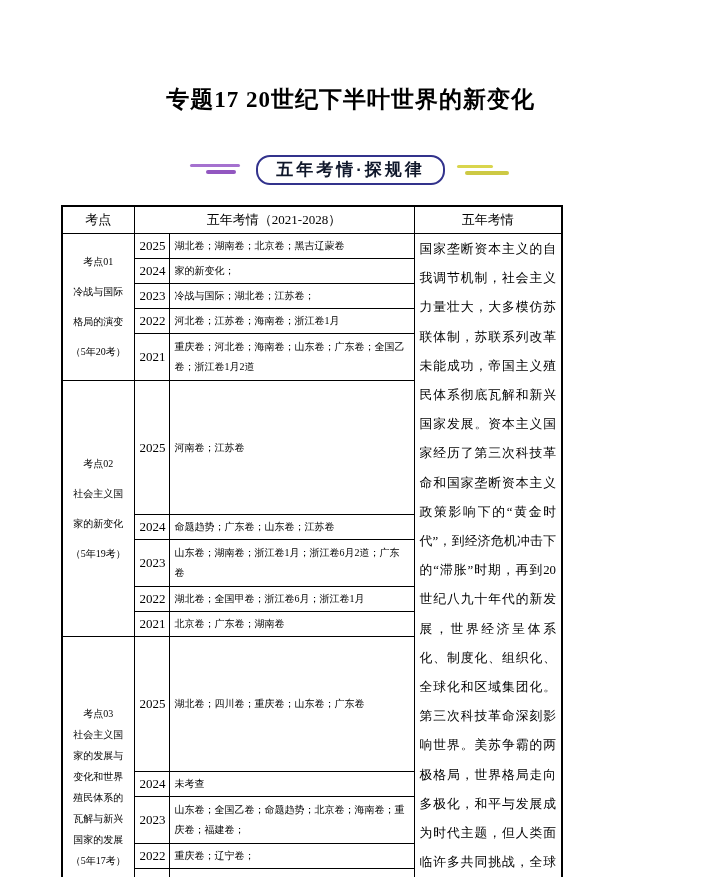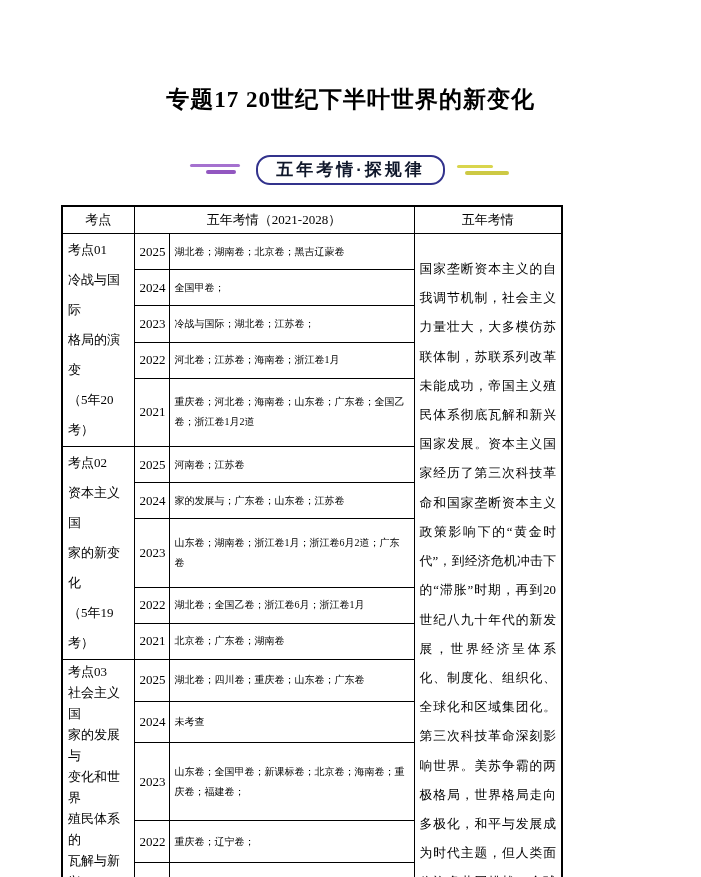--- a/index.html
+++ b/index.html
@@ -77,23 +77,23 @@
     text-align:left;
     padding:0;
     font-size:13px;
   }
   td.exams{
     text-align:left;
     line-height:20px;
     font-size:10px;
   }
   td.point{
-    text-align:left;
+    text-align:center;
     white-space:pre-line;
-    font-size:13px;
+    font-size:10px;
     line-height:30px;
     padding:0 2px;
   }
   td.point.tight{line-height:21px;}
   td.trend{
     vertical-align:top;
     text-align:justify;
     line-height:29.2px;
     font-size:12.8px;
     padding:3px 8px 0 8px;
@@ -139,54 +139,54 @@
       <td class="point" rowspan="5">考点01
 冷战与国际
 格局的演变
 （5年20考）</td>
       <td class="year">2025</td>
       <td class="exams">湖北卷；湖南卷；北京卷；黑吉辽蒙卷</td>
       <td class="trend" rowspan="15">国家垄断资本主义的自我调节机制，社会主义力量壮大，大多模仿苏联体制，苏联系列改革未能成功，帝国主义殖民体系彻底瓦解和新兴国家发展。资本主义国家经历了第三次科技革命和国家垄断资本主义政策影响下的“黄金时代”，到经济危机冲击下的“滞胀”时期，再到20世纪八九十年代的新发展，世界经济呈体系化、制度化、组织化、全球化和区域集团化。第三次科技革命深刻影响世界。美苏争霸的两极格局，世界格局走向多极化，和平与发展成为时代主题，但人类面临许多共同挑战，全球治理体系和国际秩序变革加速。</td>
     </tr>
     <tr class="r22">
       <td class="year">2024</td>
-      <td class="exams">全国甲卷；</td>
+      <td class="exams">家的新变化；</td>
     </tr>
     <tr class="r22">
       <td class="year">2023</td>
       <td class="exams">冷战与国际；湖北卷；江苏卷；</td>
     </tr>
     <tr class="r22">
       <td class="year">2022</td>
       <td class="exams">河北卷；江苏卷；海南卷；浙江卷1月</td>
     </tr>
     <tr class="r44">
       <td class="year">2021</td>
       <td class="exams">重庆卷；河北卷；海南卷；山东卷；广东卷；全国乙卷；浙江卷1月2道</td>
     </tr>
 
     <tr class="r22">
       <td class="point" rowspan="5">考点02
-资本主义国
+社会主义国
 家的新变化
 （5年19考）</td>
       <td class="year">2025</td>
       <td class="exams">河南卷；江苏卷</td>
     </tr>
     <tr class="r22">
       <td class="year">2024</td>
-      <td class="exams">家的发展与；广东卷；山东卷；江苏卷</td>
+      <td class="exams">命题趋势；广东卷；山东卷；江苏卷</td>
     </tr>
     <tr class="r44">
       <td class="year">2023</td>
       <td class="exams">山东卷；湖南卷；浙江卷1月；浙江卷6月2道；广东卷</td>
     </tr>
     <tr class="r22">
       <td class="year">2022</td>
-      <td class="exams">湖北卷；全国乙卷；浙江卷6月；浙江卷1月</td>
+      <td class="exams">湖北卷；全国甲卷；浙江卷6月；浙江卷1月</td>
     </tr>
     <tr class="r22">
       <td class="year">2021</td>
       <td class="exams">北京卷；广东卷；湖南卷</td>
     </tr>
 
     <tr class="r22">
       <td class="point tight" rowspan="5">考点03
 社会主义国
 家的发展与
@@ -197,21 +197,21 @@
 （5年17考）</td>
       <td class="year">2025</td>
       <td class="exams">湖北卷；四川卷；重庆卷；山东卷；广东卷</td>
     </tr>
     <tr class="r22">
       <td class="year">2024</td>
       <td class="exams">未考查</td>
     </tr>
     <tr class="r44">
       <td class="year">2023</td>
-      <td class="exams">山东卷；全国甲卷；新课标卷；北京卷；海南卷；重庆卷；福建卷；</td>
+      <td class="exams">山东卷；全国乙卷；命题趋势；北京卷；海南卷；重庆卷；福建卷；</td>
     </tr>
     <tr class="r22">
       <td class="year">2022</td>
       <td class="exams">重庆卷；辽宁卷；</td>
     </tr>
     <tr class="r66">
       <td class="year">2021</td>
       <td class="exams">山东卷；广东卷；全国卷Ⅰ</td>
     </tr>
   </tbody>

